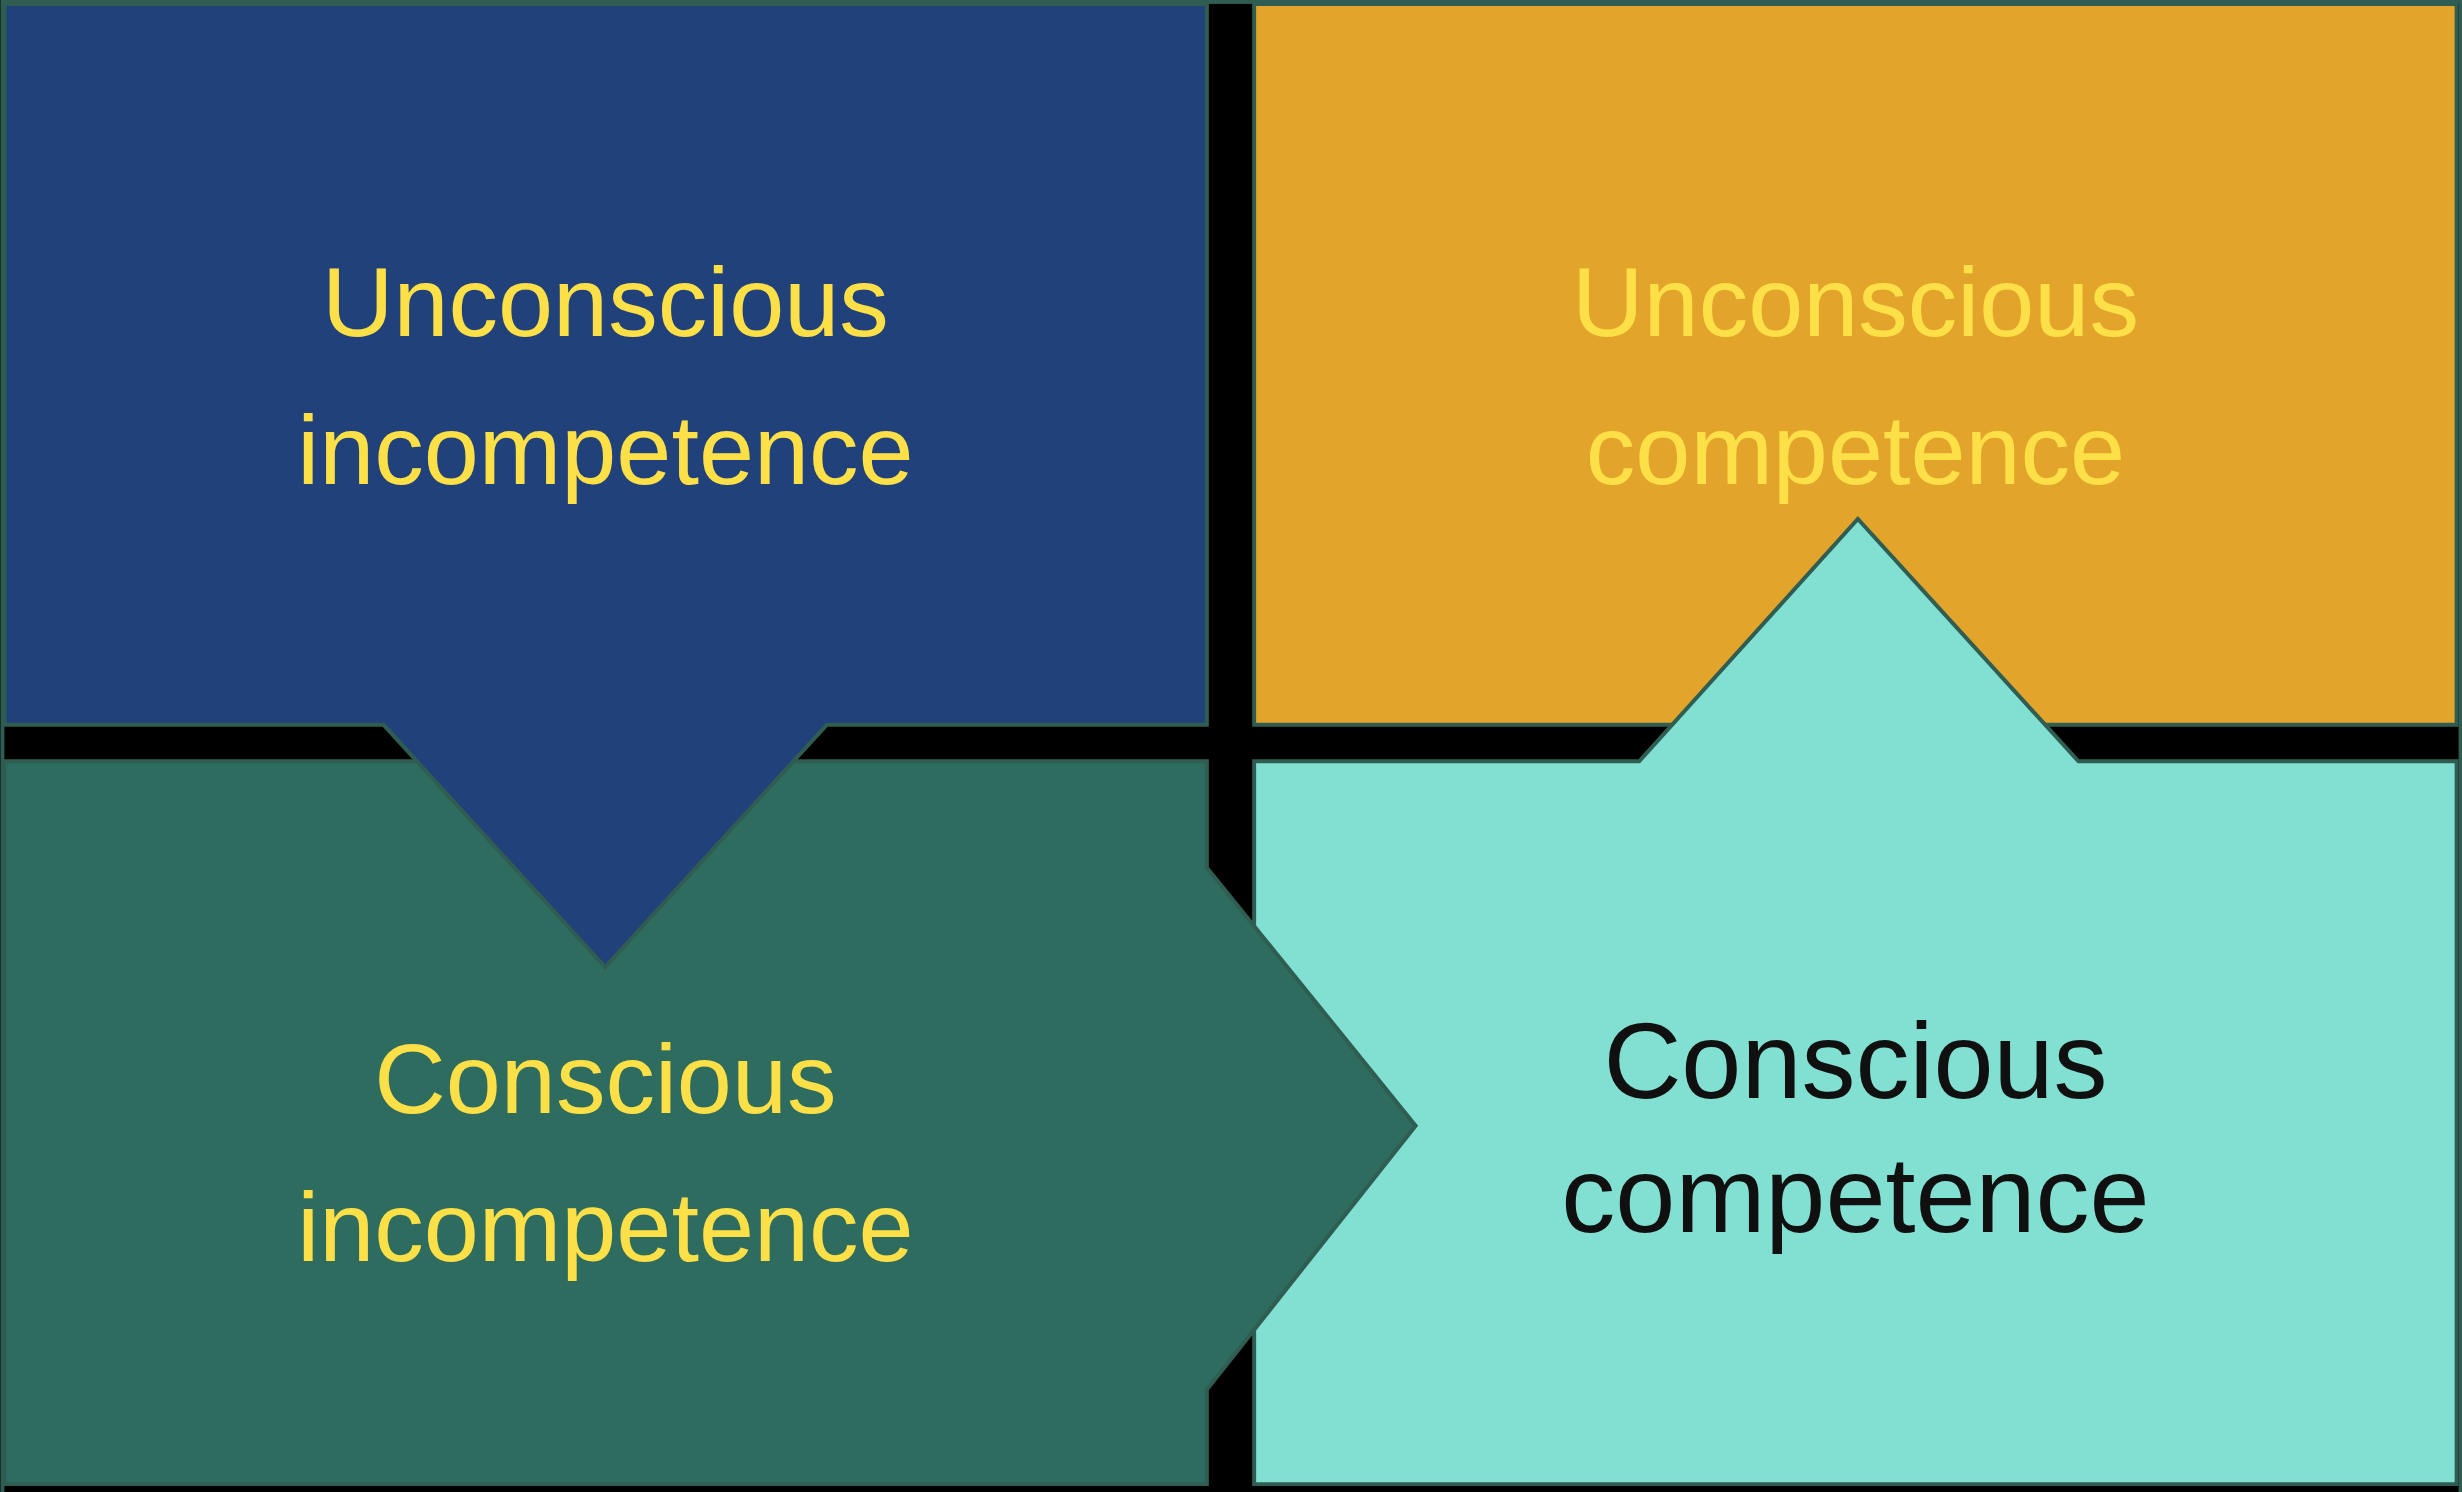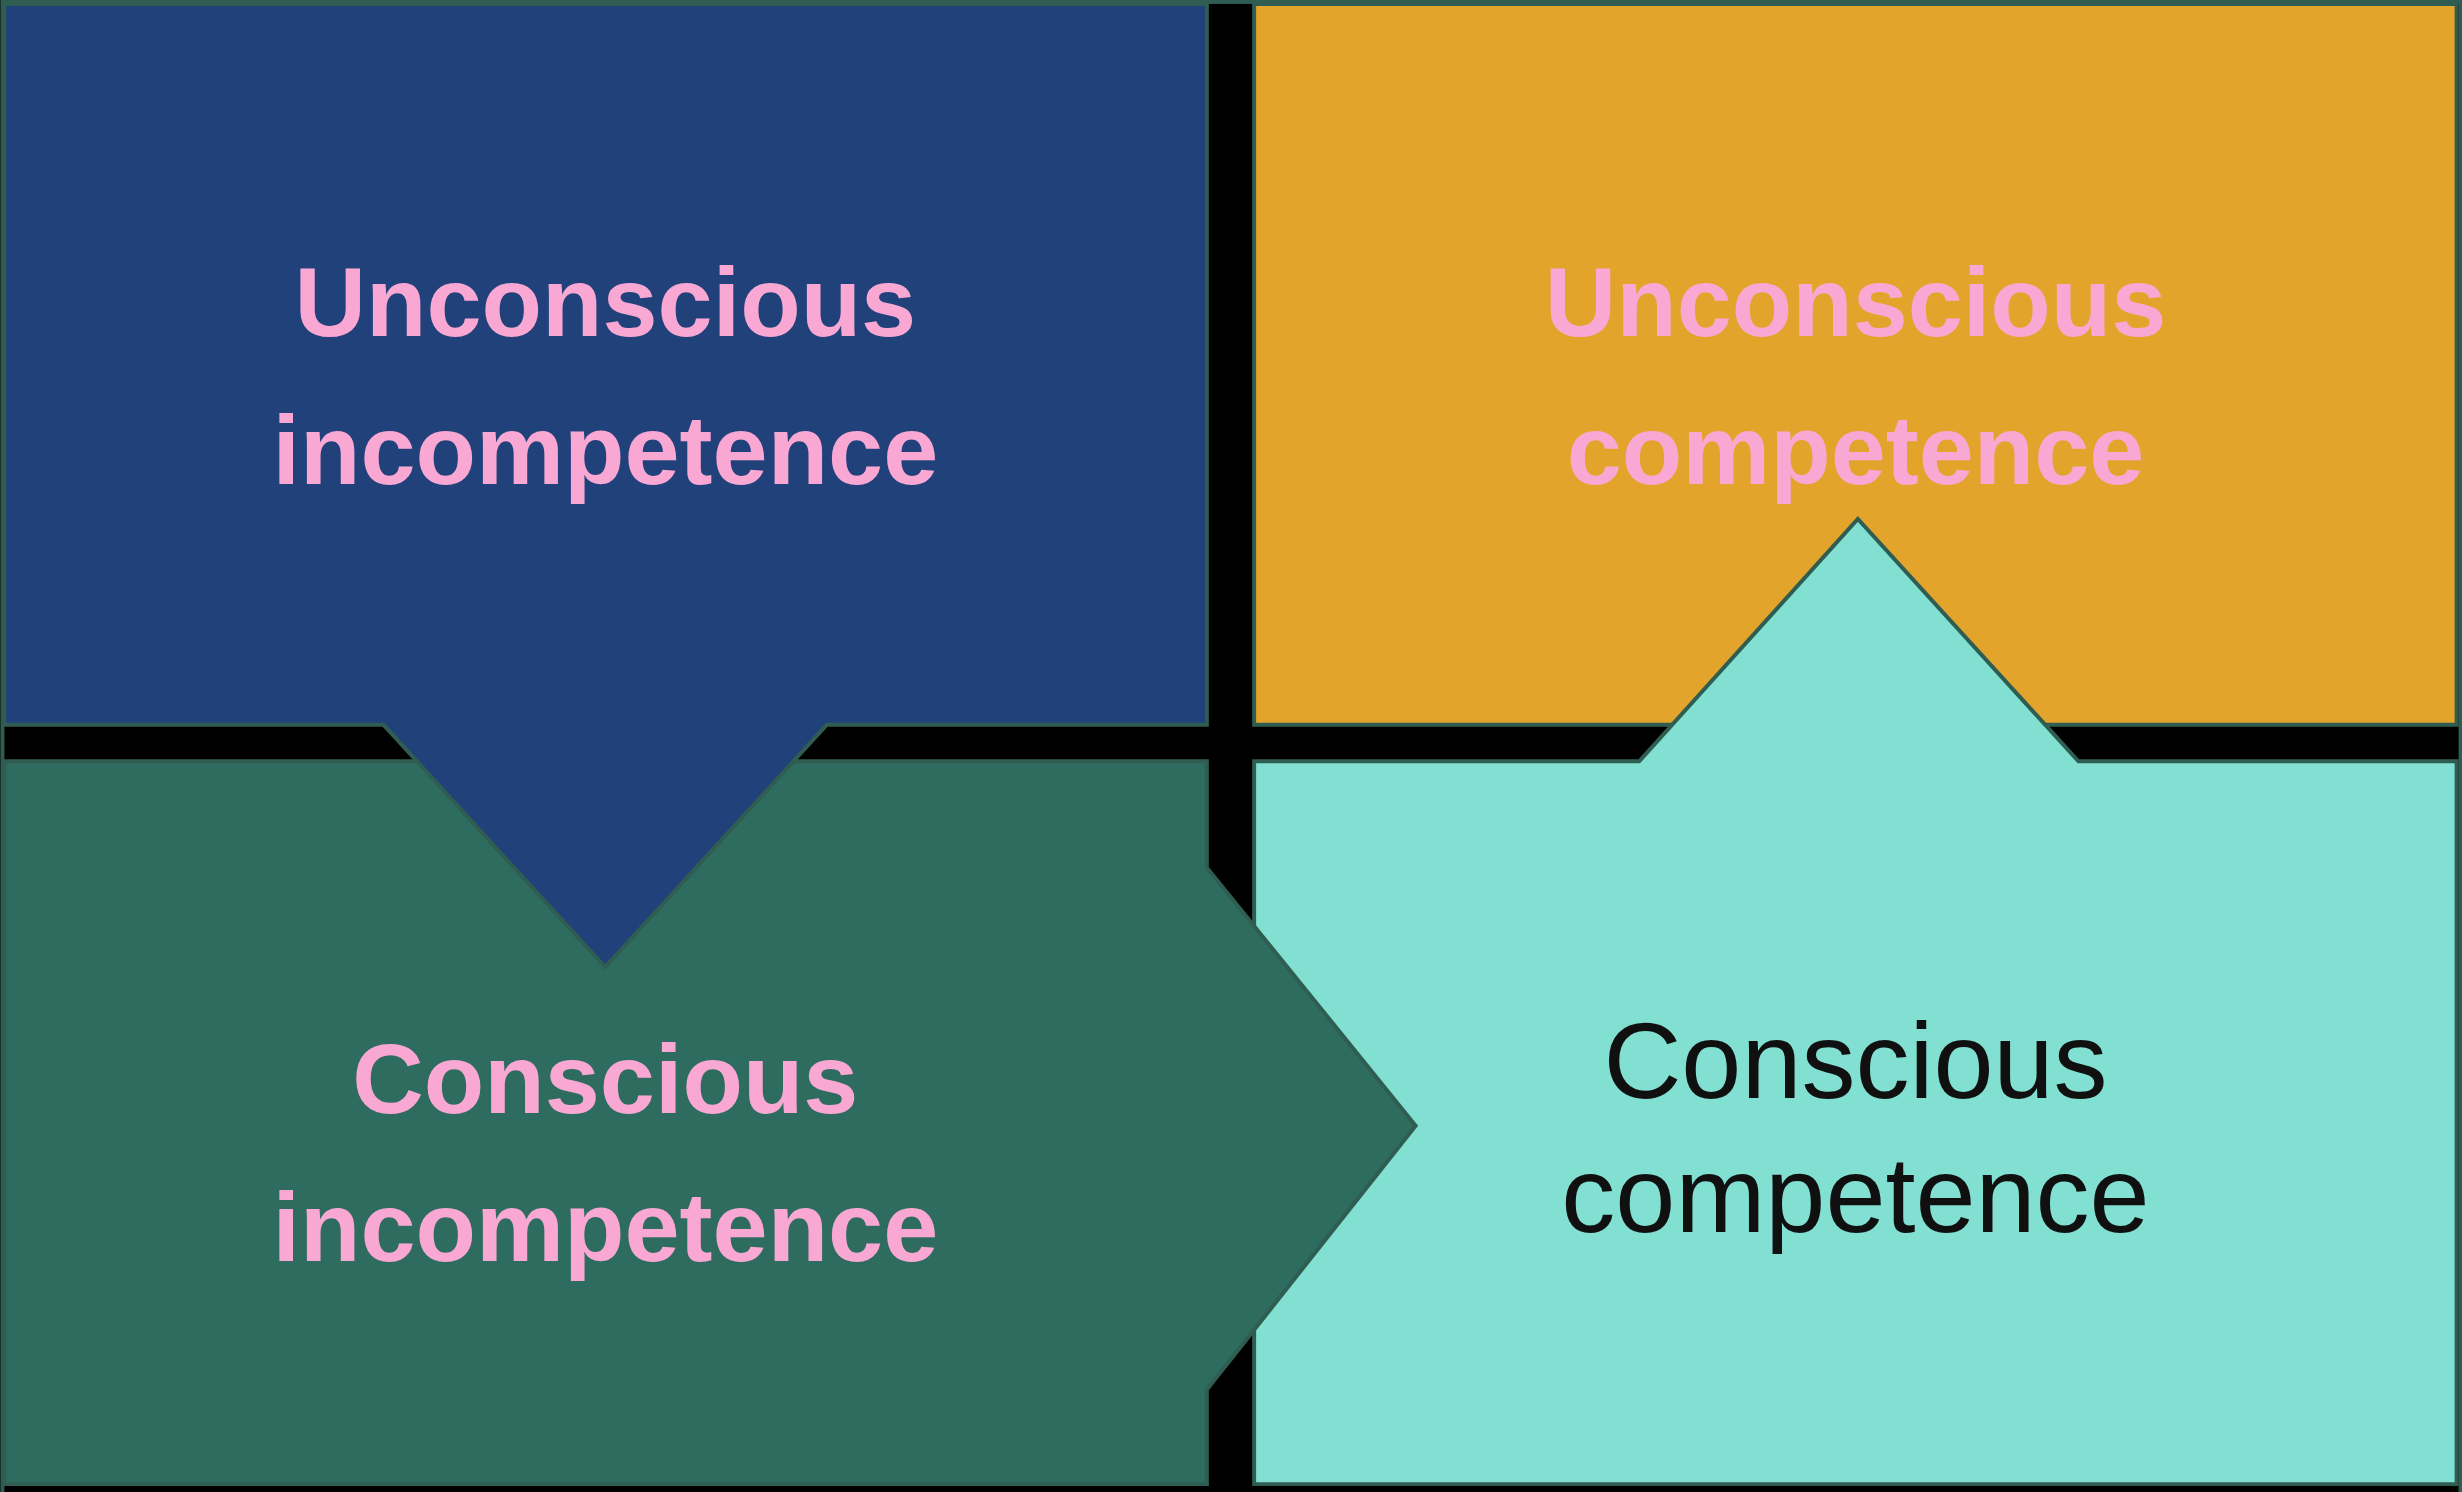--- a/index.html
+++ b/index.html
@@ -28,22 +28,21 @@
     text-align: center;
     white-space: nowrap;
     pointer-events: none;
   }
   .quad-label .line {
     display: block;
   }
   .label-top-left, .label-top-right, .label-bottom-left {
     font-size: 99px;
     line-height: 148px;
-    color: #f9a8d4;
-    font-weight: bold;
+    color: #fde047;
   }
   .label-top-left   { left: 3.9px;    top: 228px;  width: 1203px; }
   .label-top-right  { left: 1254px; top: 228px;  width: 1203px; }
   .label-bottom-left{ left: 3.9px;    top: 1005px; width: 1203px; }
   .label-bottom-right {
     left: 1254px; top: 994px; width: 1203px;
     font-size: 108px;
     line-height: 134px;
     color: #101010;
   }

